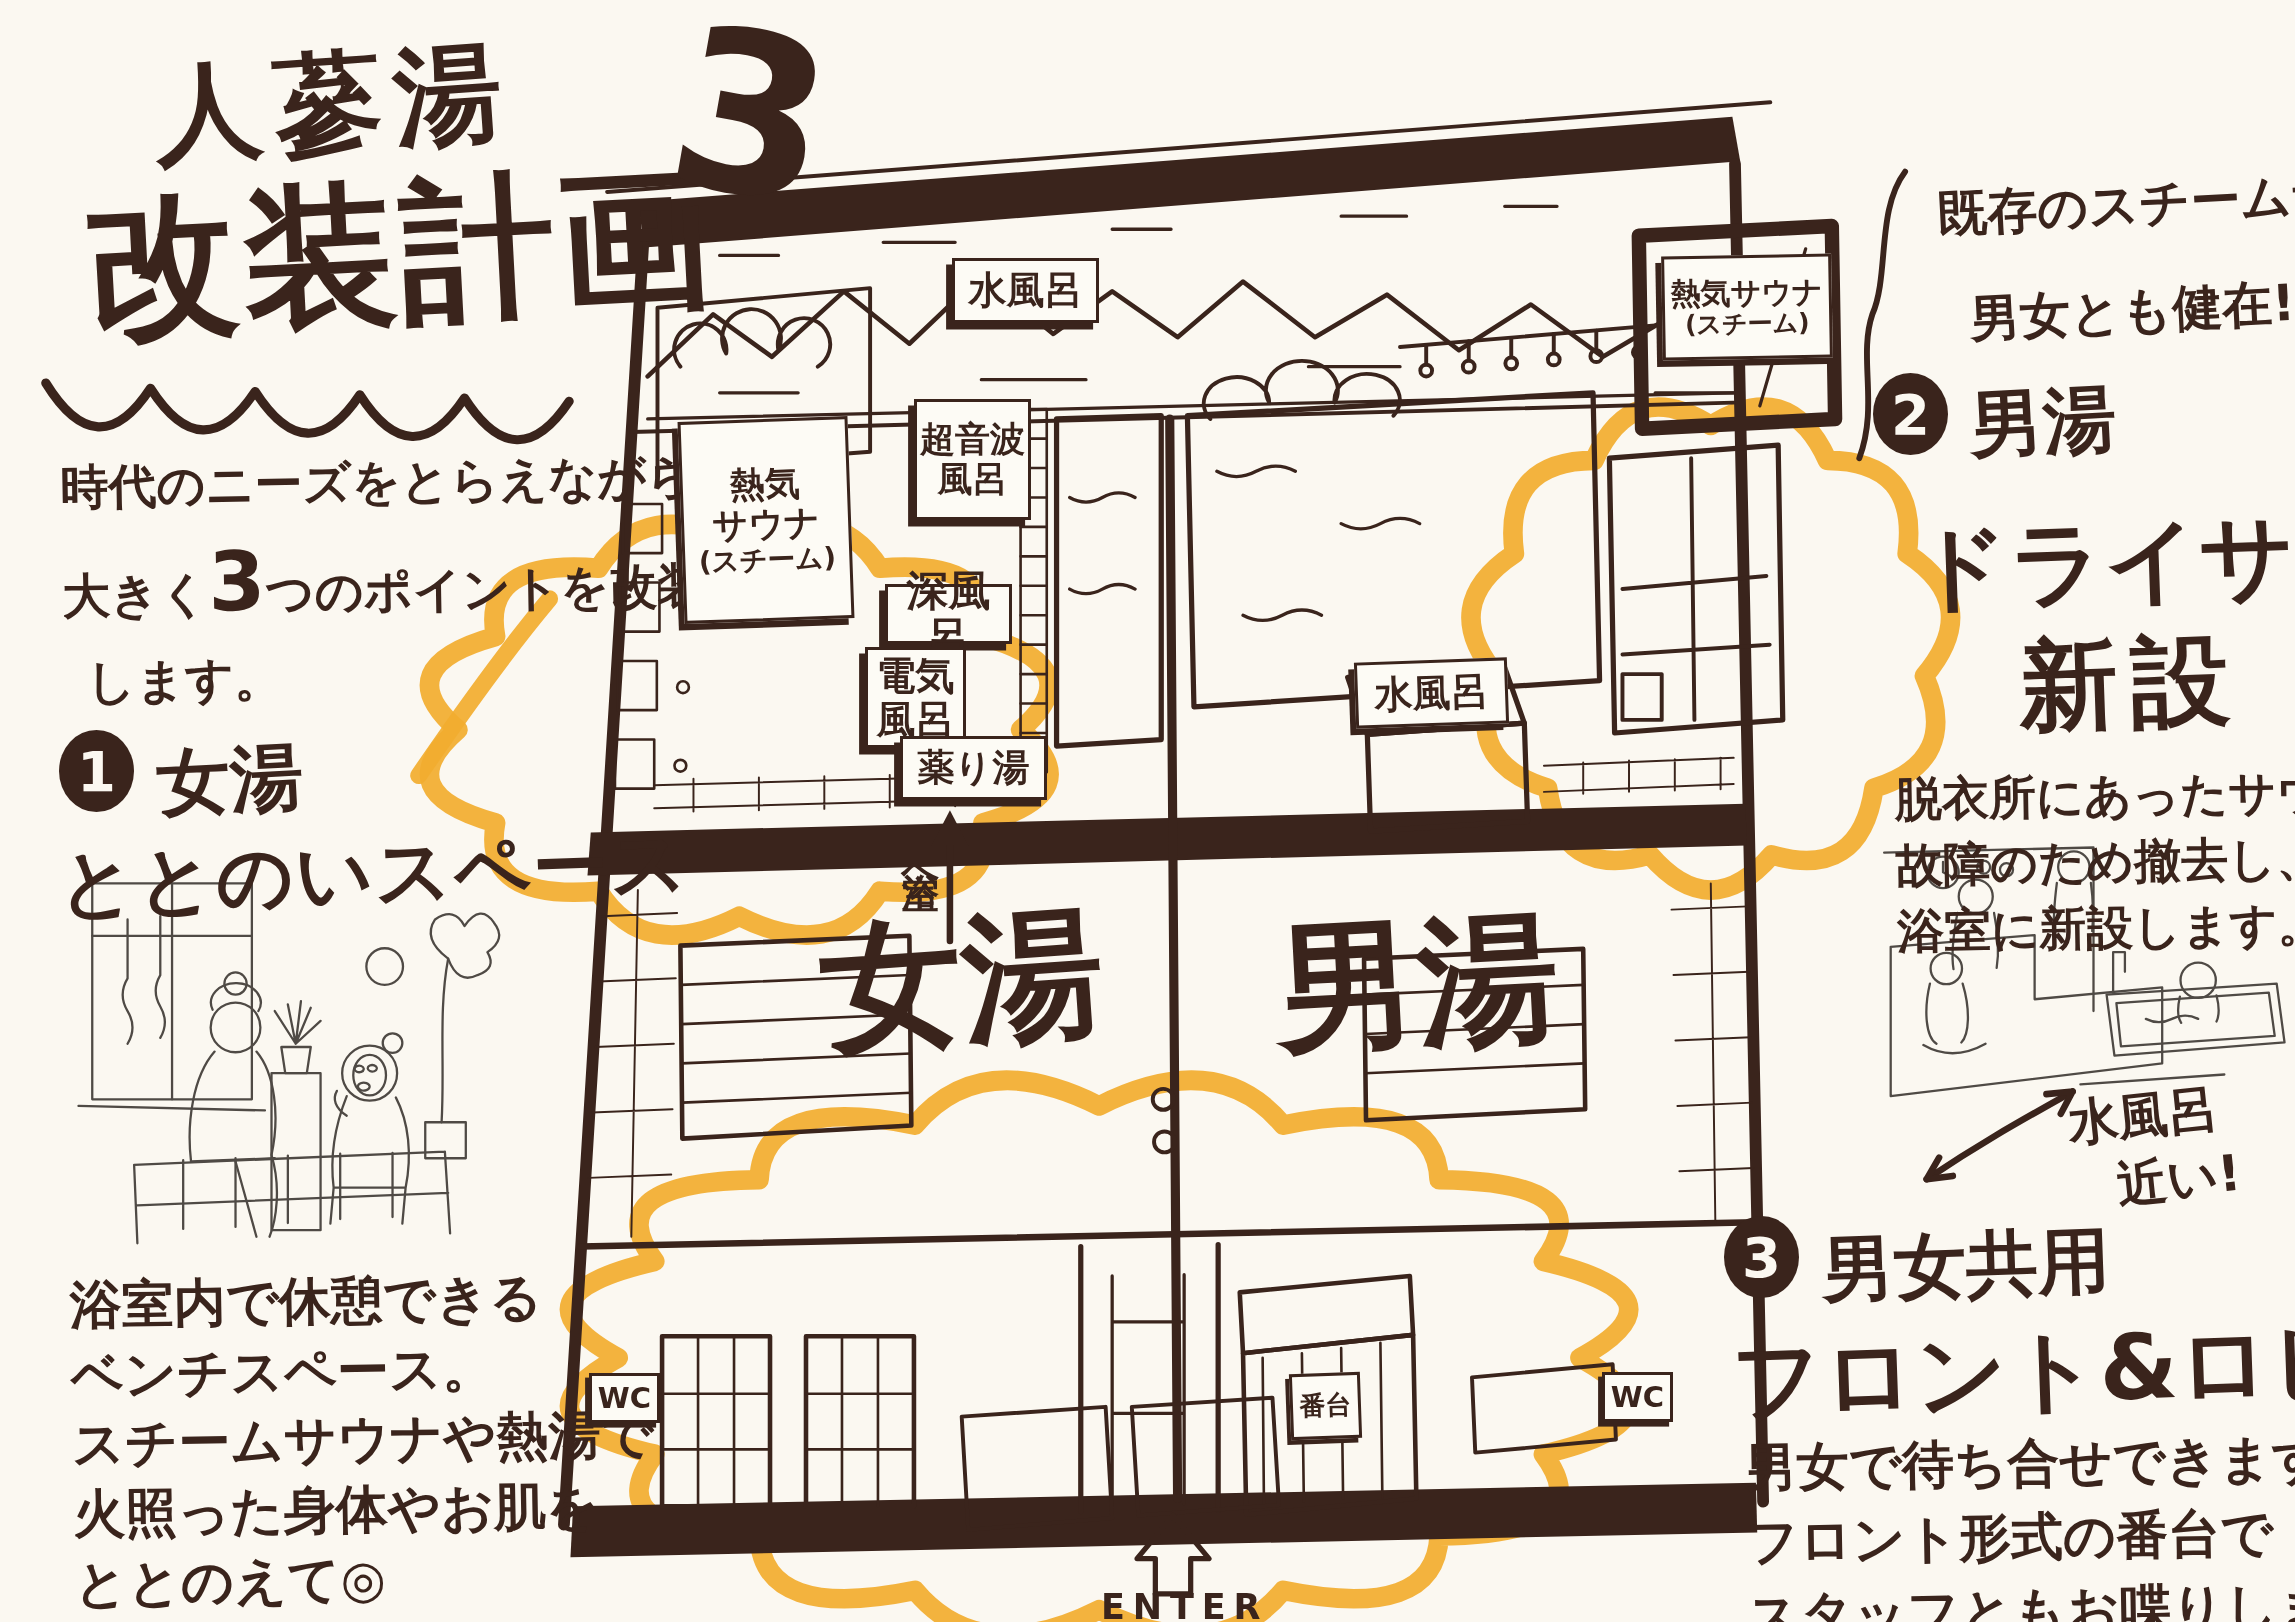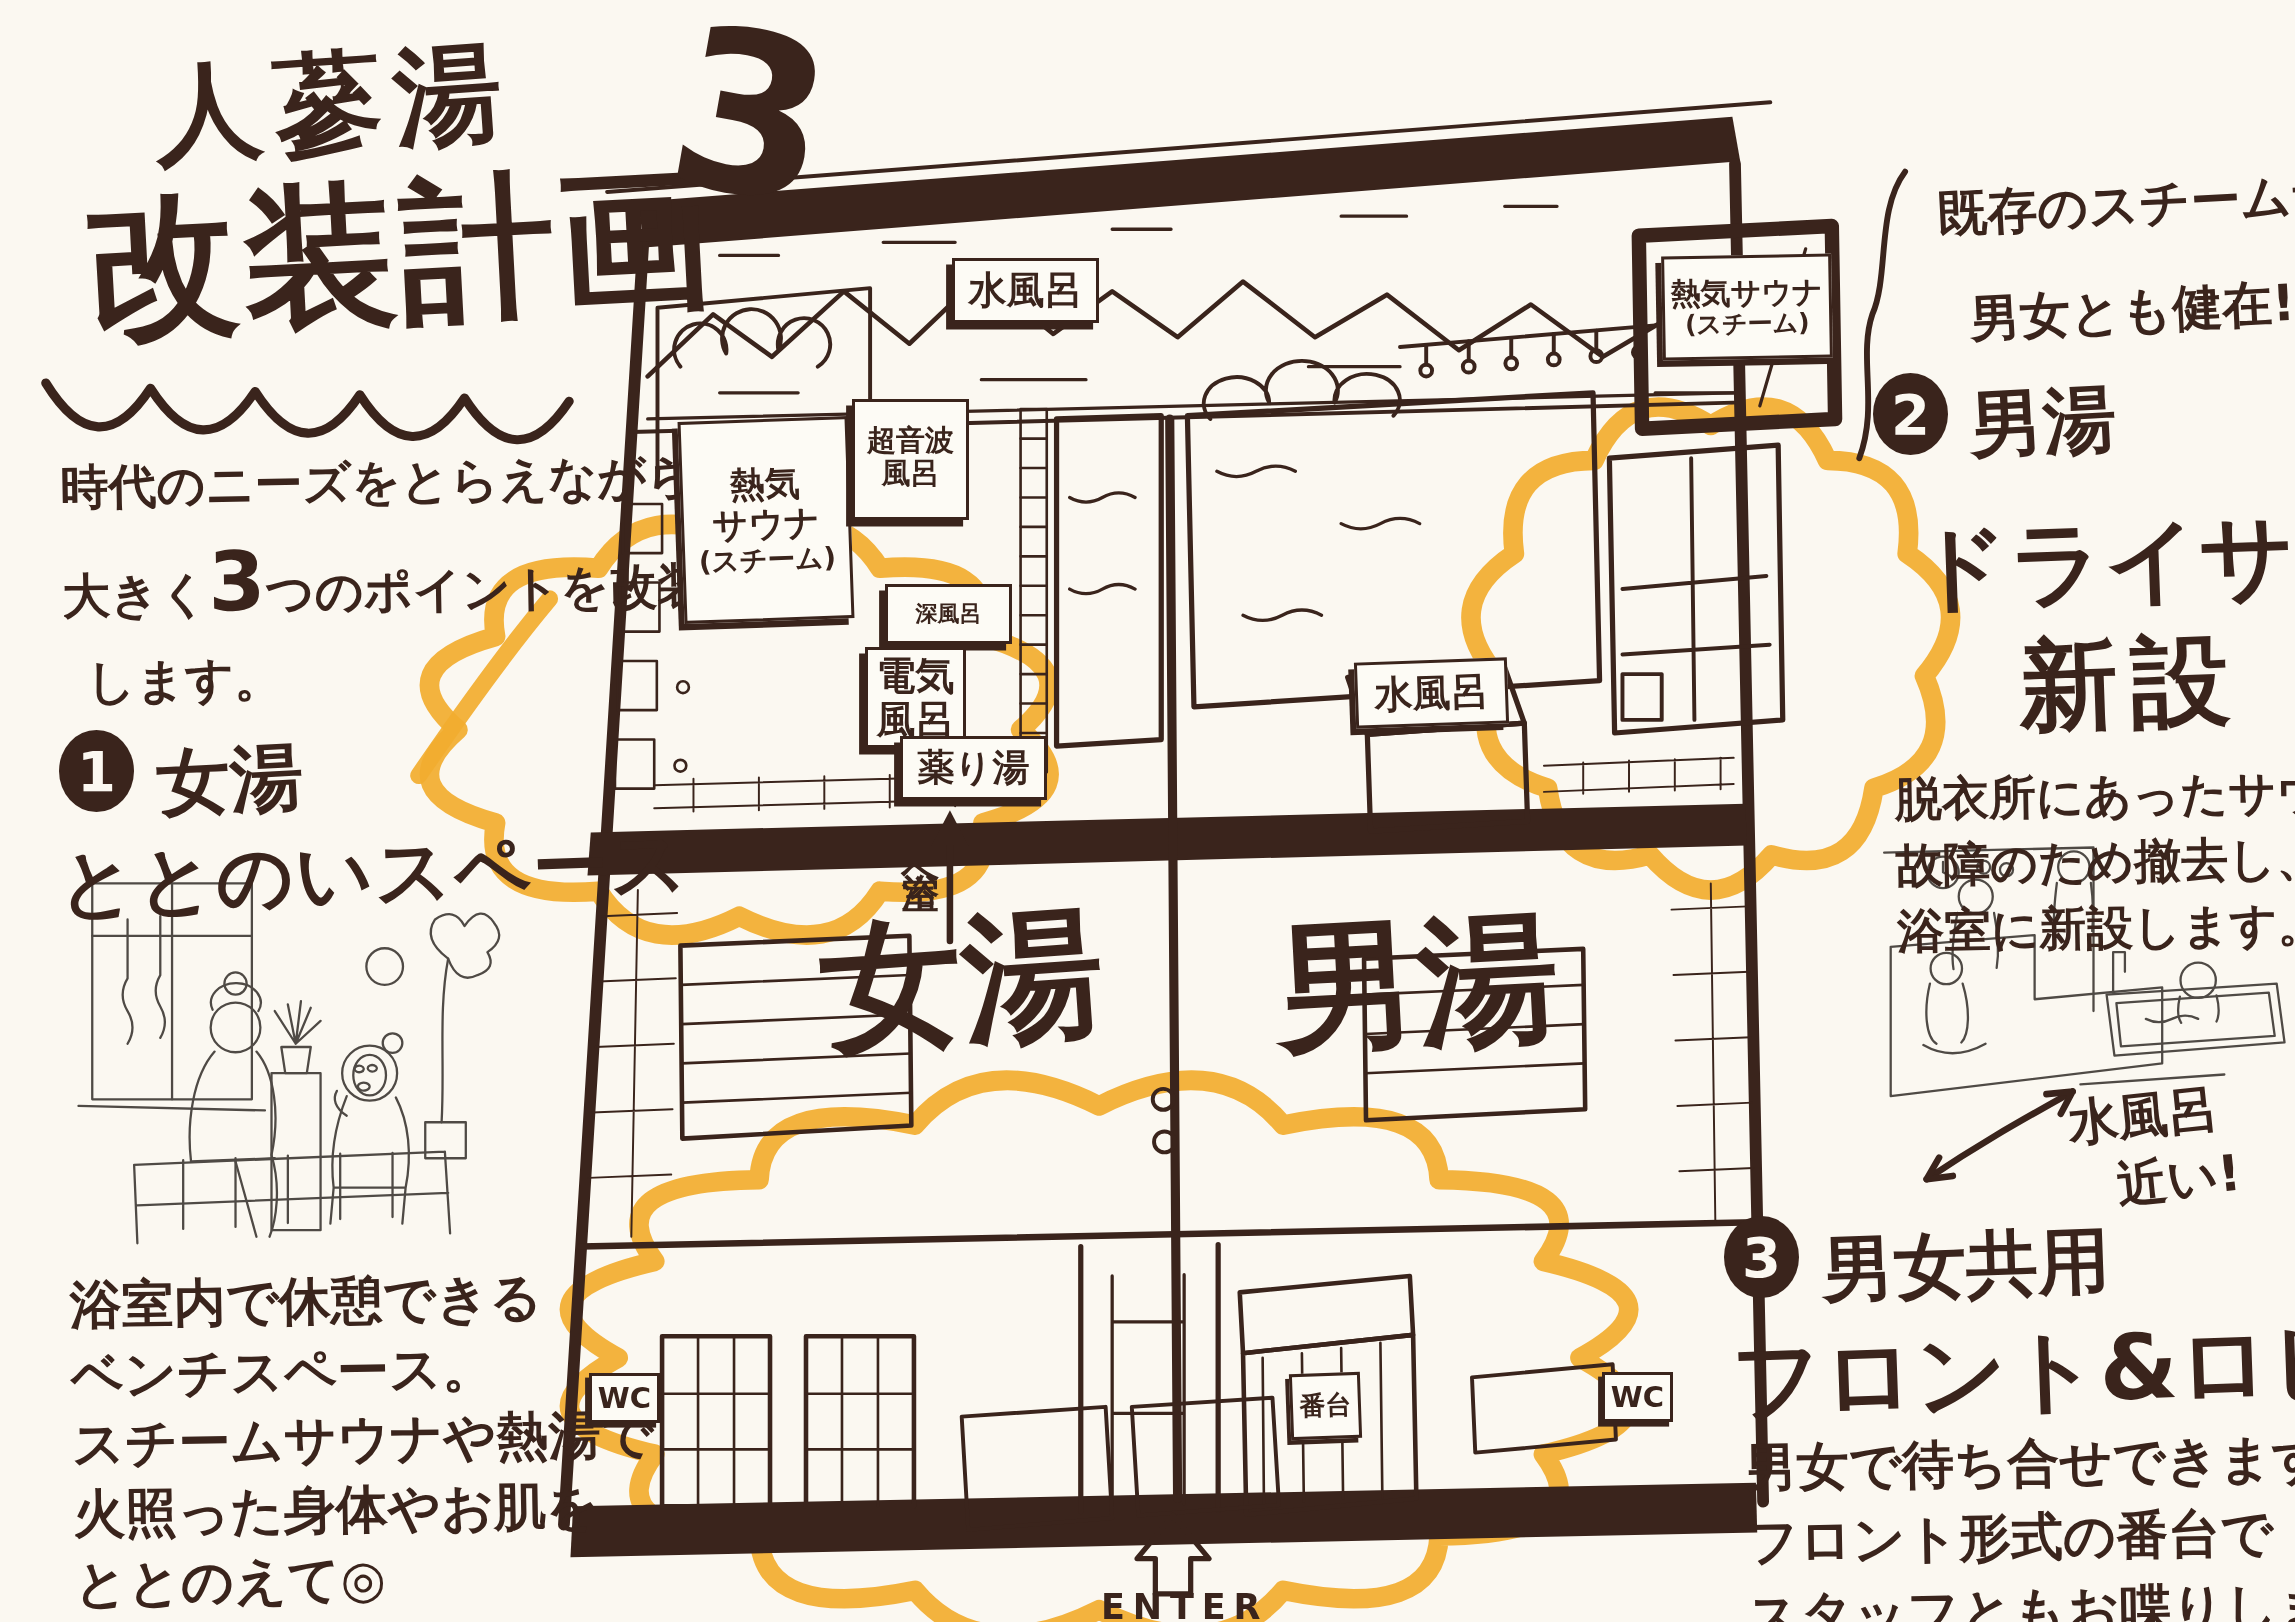--- a/index.html
+++ b/index.html
@@ -261,25 +261,25 @@
 <div class="t" style="left:1276px;top:890px;font-size:141px;transform:rotate(-3deg);">男湯</div>
 
 <div class="sign" style="left:952px;top:258px;width:141px;height:59px;font-size:38px;">
   <div>水風呂</div>
 </div>
 <div class="sign" style="left:681px;top:419px;width:164px;height:196px;font-size:35px;transform:rotate(-2deg);">
   <div>熱気</div>
   <div>サウナ</div>
   <div style="font-size:27.5px;">(スチーム)</div>
 </div>
-<div class="sign" style="left:852px;top:399px;width:111px;height:115px;font-size:29px;font-family:Liberation Mono, monospace;">
+<div class="sign" style="left:914px;top:399px;width:111px;height:115px;font-size:35px;">
   <div>超音波</div>
   <div>風呂</div>
 </div>
-<div class="sign" style="left:885px;top:584px;width:121px;height:54px;font-size:22px;">
+<div class="sign" style="left:885px;top:584px;width:121px;height:54px;font-size:42px;">
   <div>深風呂</div>
 </div>
 <div class="sign" style="left:865px;top:647px;width:95px;height:95px;font-size:39px;">
   <div>電気</div>
   <div>風呂</div>
 </div>
 <div class="sign" style="left:900px;top:736px;width:141px;height:58px;font-size:37px;">
   <div>薬り湯</div>
 </div>
 <div class="sign" style="left:1355px;top:660px;width:147px;height:60px;font-size:38px;transform:rotate(-2deg);">

